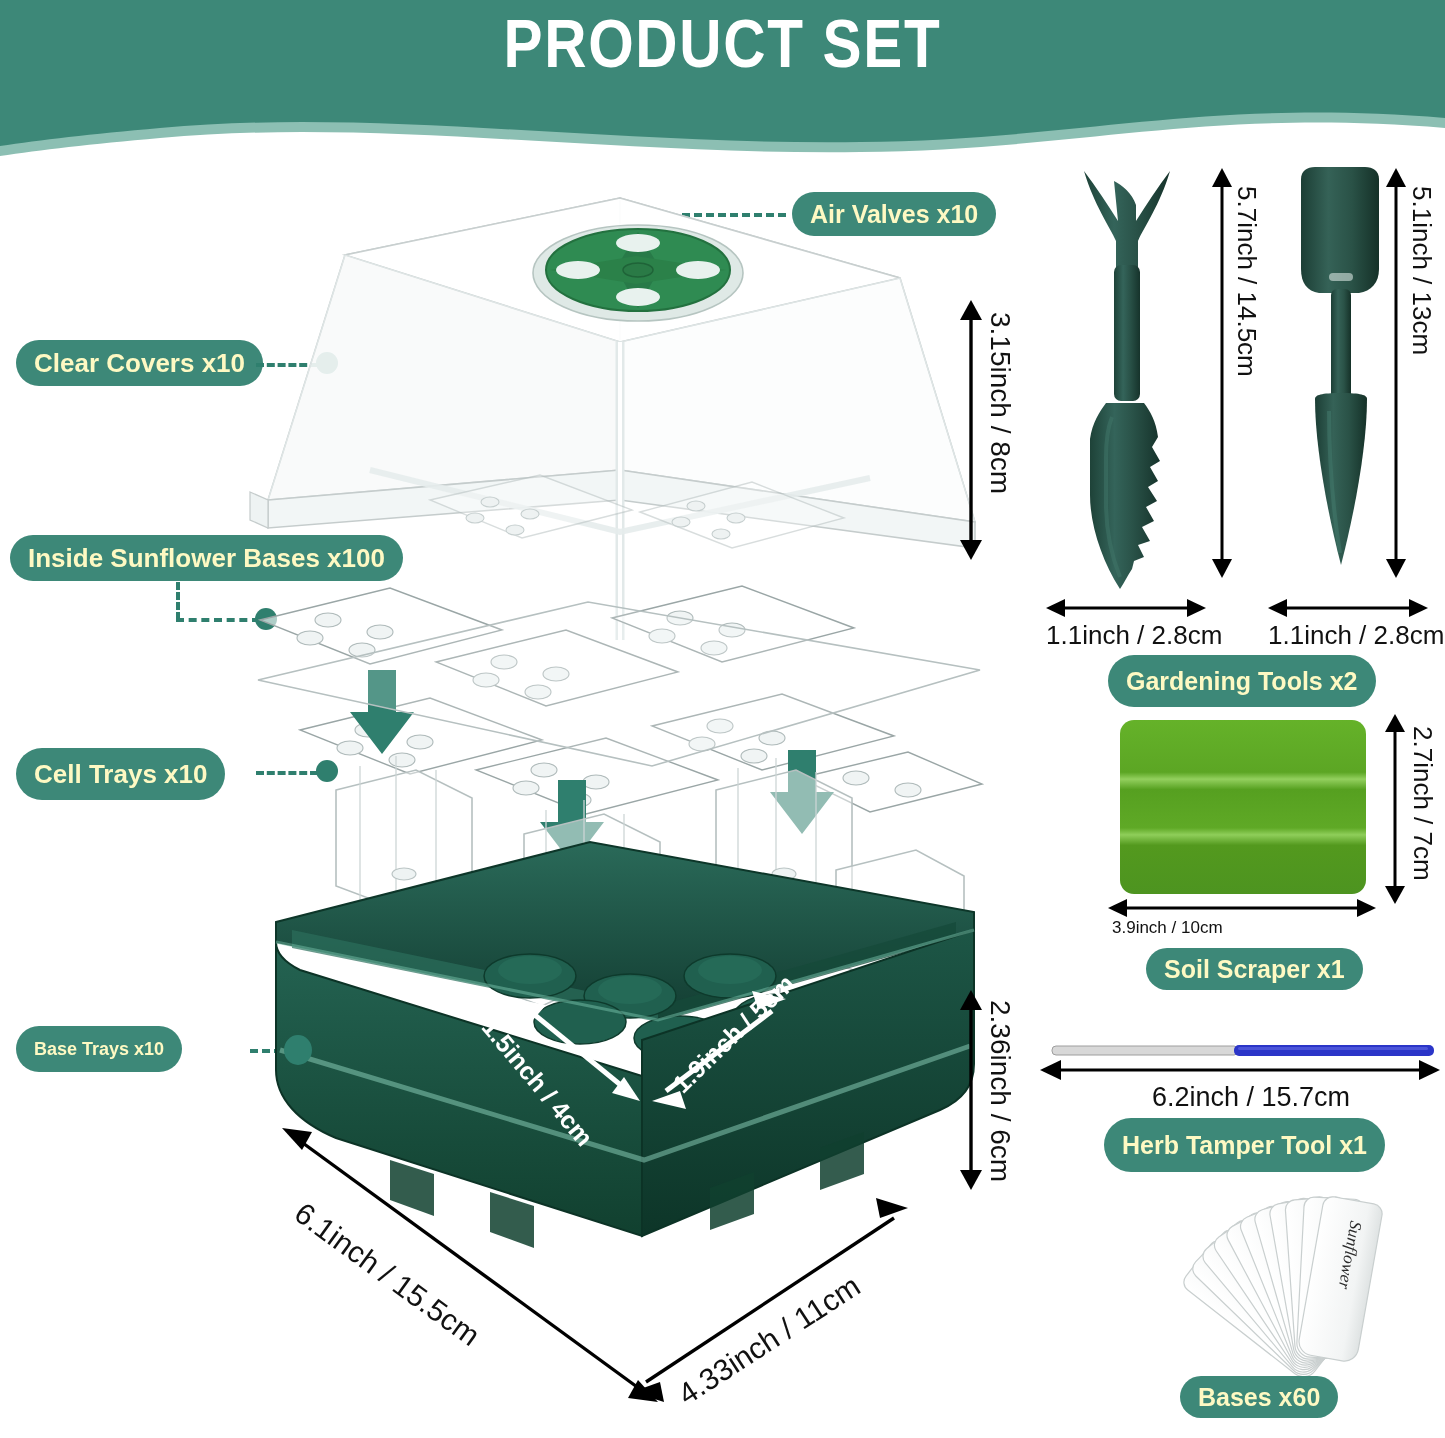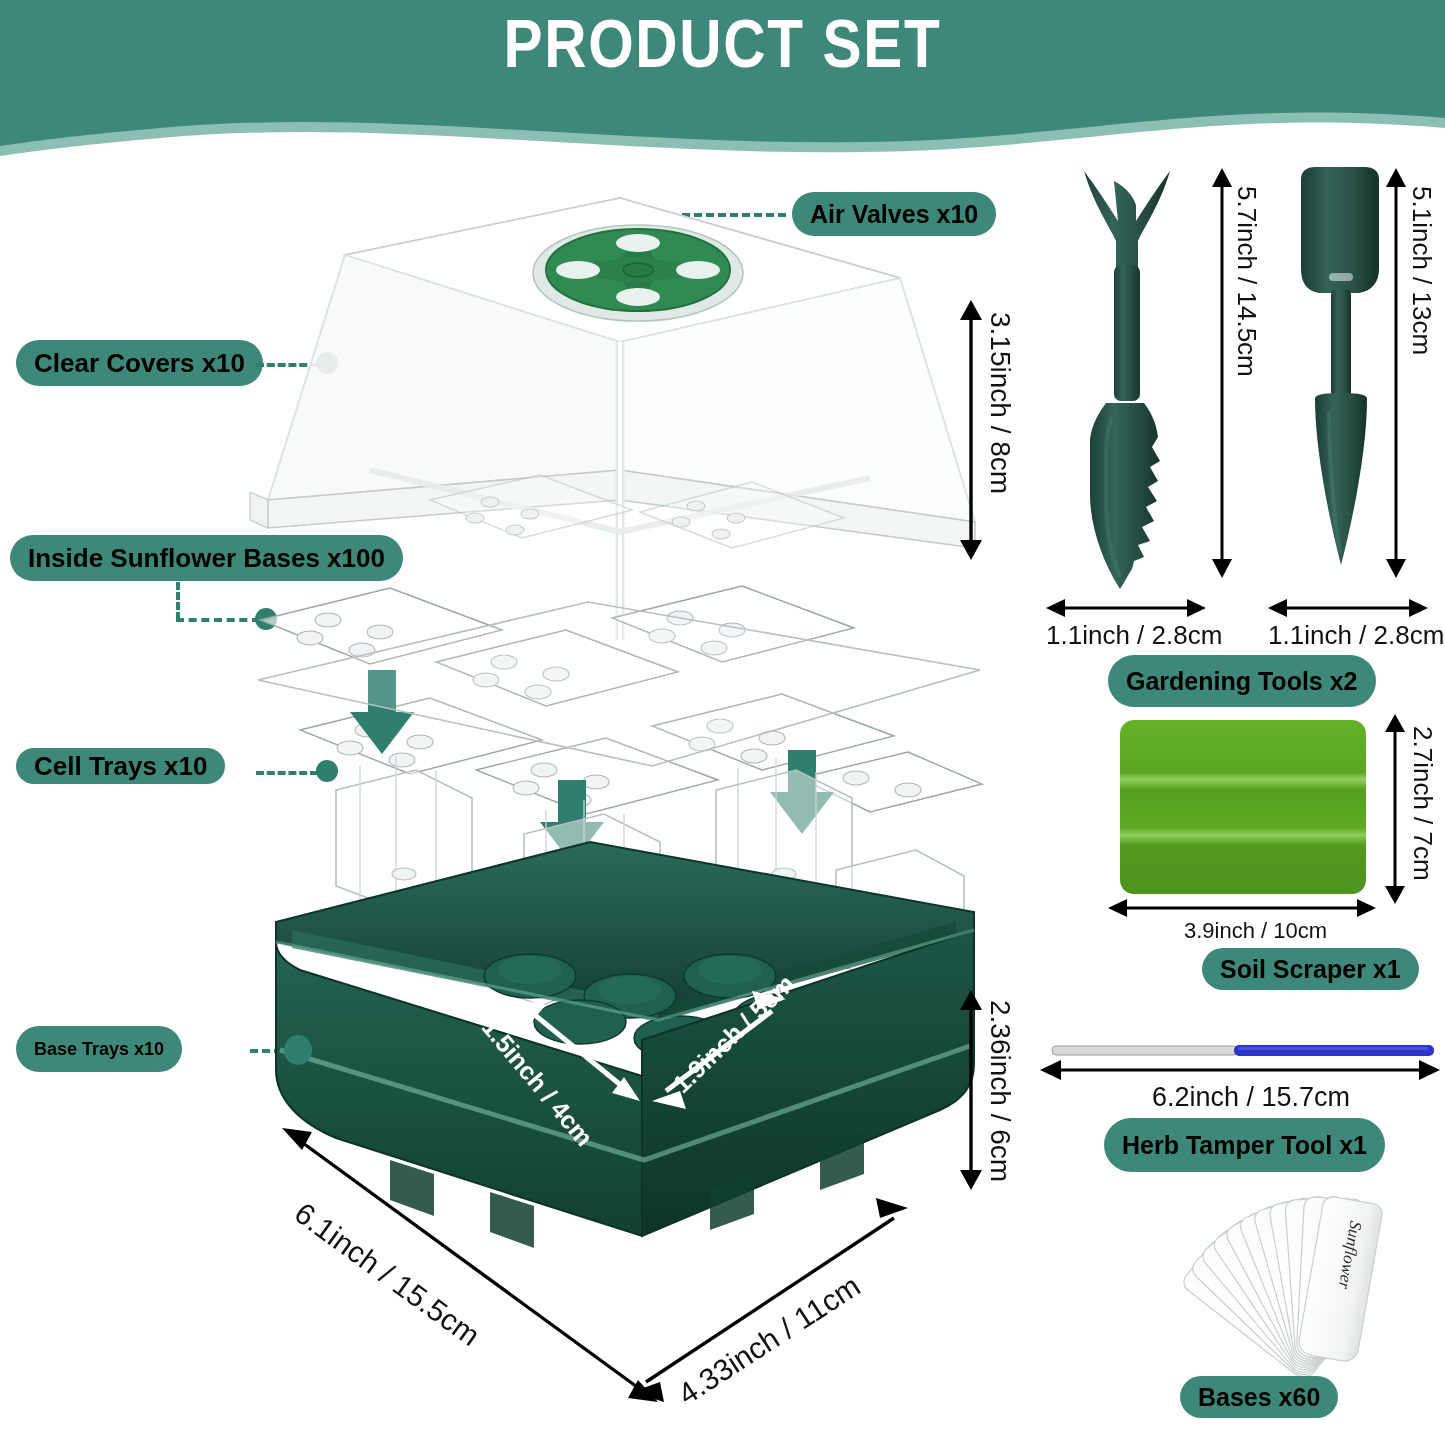--- a/index.html
+++ b/index.html
@@ -19,21 +19,21 @@
     font-size: 68px; font-weight: bold; letter-spacing: 2px;
     color: #ffffff;
     transform: scaleX(0.86);
     font-family: "Liberation Sans", sans-serif;
   }
 
   
   .pill {
     position: absolute;
     background: #3d8878;
-    color: #000000;
+    color: #fef9c3;
     border-radius: 40px;
     font-weight: bold;
     display: flex; align-items: center; justify-content: center;
     white-space: nowrap;
     padding: 0 18px;
     line-height: 1;
     text-align: center;
   }
 
   
@@ -62,21 +62,21 @@
 <div class="header">
   <svg width="1445" height="175" viewBox="0 0 1445 175">
     <path d="M0,0 H1445 V128 C1200,108 1080,150 860,152 C600,155 380,118 160,138 C90,144 40,150 0,156 Z" fill="#8cbfb3"></path>
     <path d="M0,0 H1445 V118 C1200,98 1080,140 860,142 C600,145 380,108 160,128 C90,134 40,140 0,146 Z" fill="#3d8878"></path>
   </svg>
   <div class="header-title">PRODUCT SET</div>
 </div>
 
 <div class="pill" style="left:16px; top:340px; height:46px; font-size:26px;">Clear Covers x10</div>
 <div class="pill" style="left:10px; top:535px; height:46px; font-size:26px;">Inside Sunflower Bases x100</div>
-<div class="pill" style="left:16px; top:748px; height:36px; font-size:26px;">Cell Trays x10</div>
+<div class="pill" style="left:16px; top:748px; height:52px; font-size:26px;">Cell Trays x10</div>
 <div class="pill" style="left:16px; top:1026px; height:46px; font-size:18px;">Base Trays x10</div>
 
 <div class="dash-h" style="left:256px; top:363px; width:62px;"></div>
 <div class="dot" style="left:316px; top:352px; width:22px; height:22px;"></div>
 
 <div class="dash-v" style="left:176px; top:582px; height:38px;"></div>
 <div class="dash-h" style="left:176px; top:618px; width:84px;"></div>
 <div class="dot" style="left:255px; top:608px; width:22px; height:22px;"></div>
 
 <div class="dash-h" style="left:256px; top:771px; width:62px;"></div>
@@ -444,23 +444,23 @@
 </div>
 <div class="dimtext vert" style="left:1438px; top:726px; font-size:26px;">2.7inch / 7cm</div>
 
 <div class="art" style="left:1108px; top:896px;">
   <svg width="268" height="24" viewBox="0 0 268 24">
     <line x1="14" y1="12" x2="254" y2="12" stroke="#000" stroke-width="3"></line>
     <path d="M0,12 l19,-9 v18 z" fill="#000"></path>
       <path d="M268,12 l-19,-9 v18 z" fill="#000"></path>
   </svg>
 </div>
-<div class="dimtext" style="left:1184px; top:918px; font-size:22px;">3.9inch / 10cm</div>
-
-<div class="pill" style="left:1202px; top:948px; height:42px; font-size:25px;">Soil Scraper x1</div>
+<div class="dimtext" style="left:1112px; top:918px; font-size:17px;">3.9inch / 10cm</div>
+
+<div class="pill" style="left:1146px; top:948px; height:42px; font-size:25px;">Soil Scraper x1</div>
 
 <div class="art" style="left:1048px; top:1040px;">
 <svg width="390" height="22" viewBox="0 0 390 22">
   <rect x="4" y="6" width="186" height="9" rx="4" fill="#d8d8d8" stroke="#9e9e9e" stroke-width="1"></rect>
   <rect x="186" y="5" width="200" height="11" rx="5" fill="#2b35c8"></rect>
   <rect x="190" y="7" width="190" height="3" rx="1.5" fill="#5a63e0" opacity="0.7"></rect>
 </svg>
 </div>
 <div class="art" style="left:1040px; top:1058px;">
   <svg width="400" height="24" viewBox="0 0 400 24">

